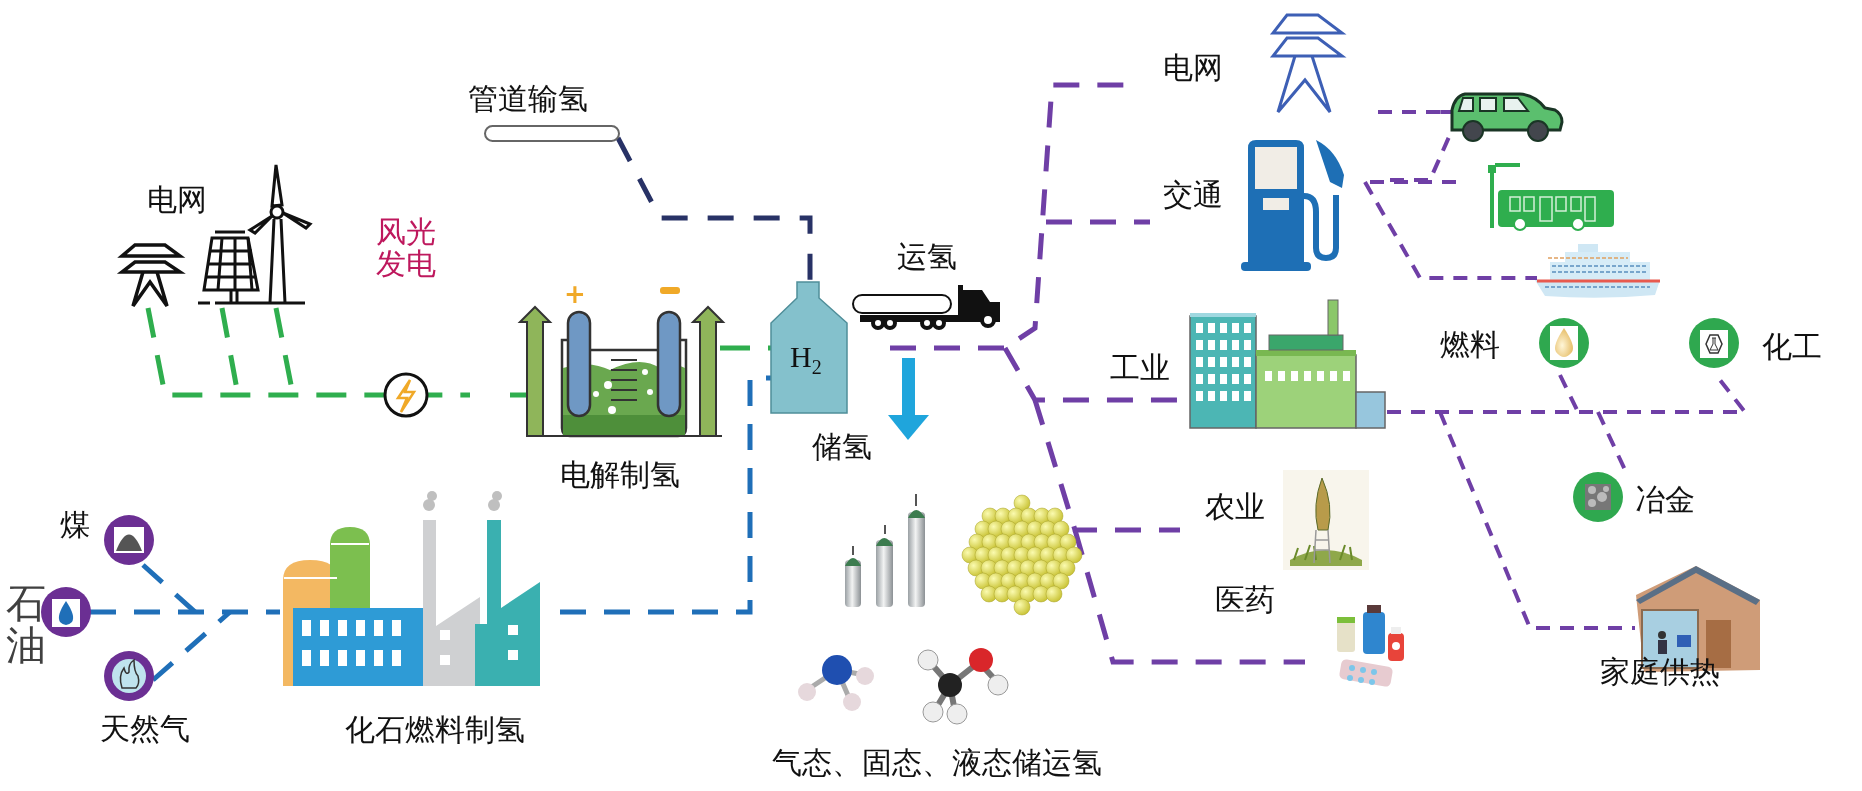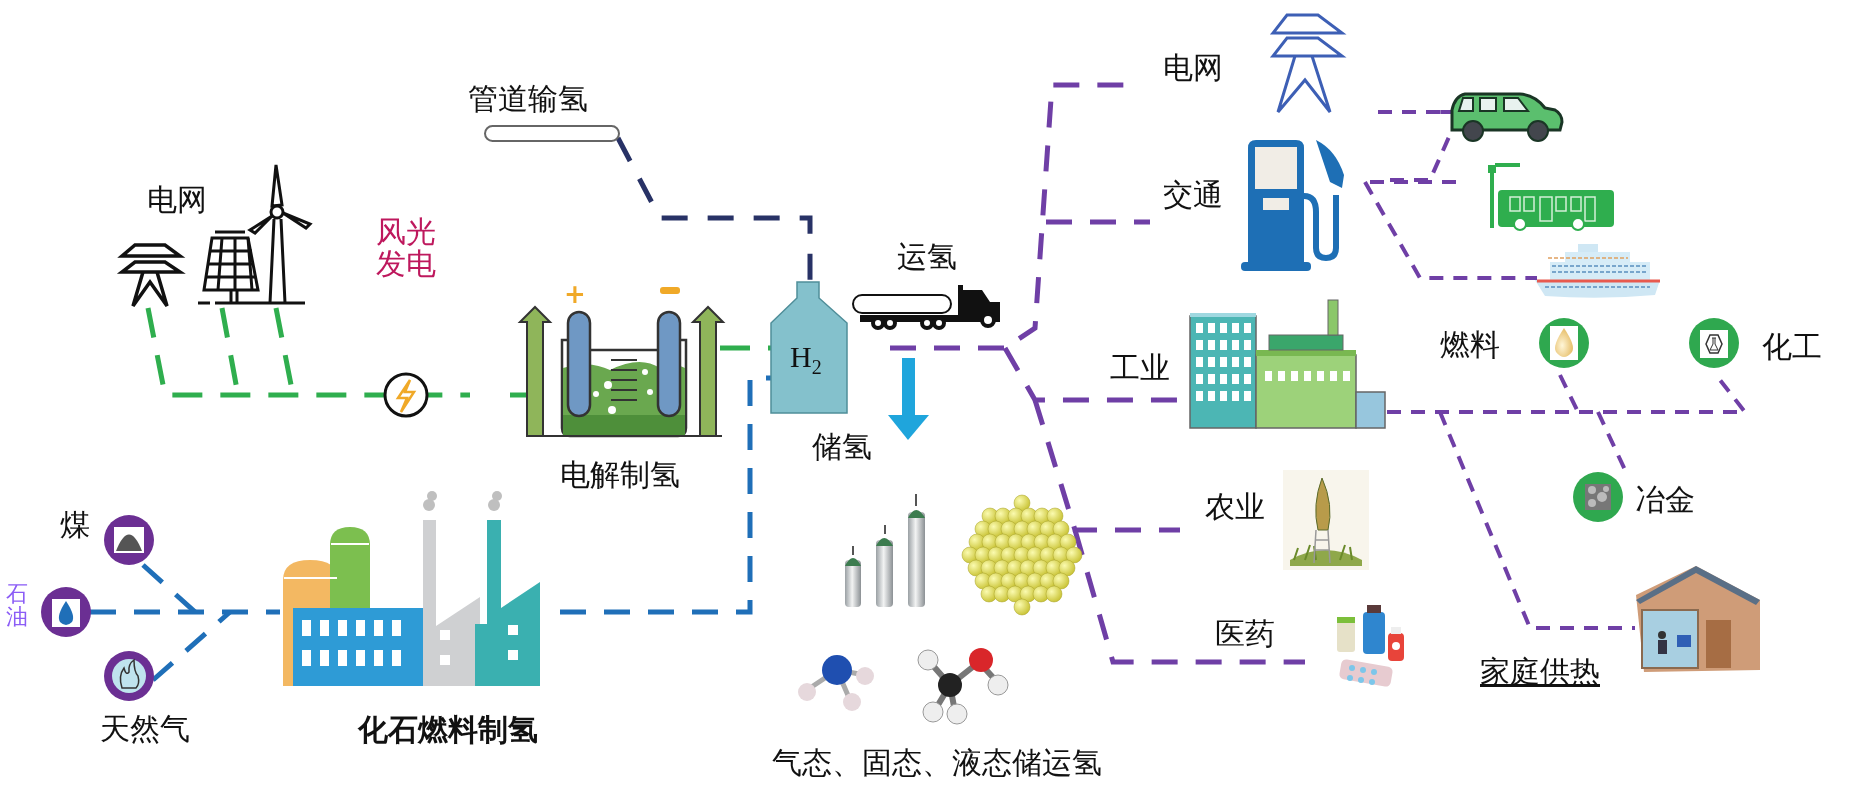--- a/index.html
+++ b/index.html
@@ -1,20 +1,20 @@
 <!DOCTYPE html>
 <html><head>
 <meta charset="utf-8">
 <style>
   html, body { margin: 0; padding: 0; background: #ffffff; }
   body { width: 1862px; height: 791px; position: relative; overflow: hidden;
          font-family: "DejaVu Serif", "Liberation Serif", serif; color: #111; }
   svg#diagram { position: absolute; left: 0; top: 0; }
   .lbl { position: absolute; font-size: 30px; line-height: 1; white-space: nowrap; color: #111; }
-  .lbl-v { position: absolute; font-size: 22px; line-height: 1.05; width: 32px; color: #8b5cf6; }
+  .lbl-v { position: absolute; font-size: 40px; line-height: 1.05; width: 32px; color: #404040; }
   .lbl-2 { position: absolute; font-size: 30px; line-height: 1.08; color: #be185d; }
 </style>
 </head>
 <body>
 
 <svg id="diagram" width="1862" height="791" viewBox="0 0 1862 791" xmlns="http://www.w3.org/2000/svg">
   <defs>
     <linearGradient id="cyl" x1="0" x2="1">
       <stop offset="0" stop-color="#9aa0a4"></stop>
         <stop offset="0.45" stop-color="#f2f3f3"></stop>
@@ -442,30 +442,30 @@
 <div class="lbl-2" style="left:376px;top:216px;">
   <div>风光</div>
   <div>发电</div>
 </div>
 <div class="lbl" style="left:468px;top:84px;">管道输氢</div>
 <div class="lbl" style="left:560px;top:460px;text-align:center;">电解制氢</div>
 
 <div class="lbl" style="left:60px;top:510px;">煤</div>
 <div class="lbl-v" style="left:6px;top:582px;">石油</div>
 <div class="lbl" style="left:100px;top:714px;">天然气</div>
-<div class="lbl" style="left:358px;top:715px;font-weight:bold;">化石燃料制氢</div>
+<div class="lbl" style="left:345px;top:715px;">化石燃料制氢</div>
 
 <div style="position:absolute;left:790px;top:340px;font-size:30px;font-family:'Liberation Serif',serif;">
   <span>H</span><sub style="font-size:20px;">2</sub>
 </div>
 <div class="lbl" style="left:812px;top:432px;">储氢</div>
 <div class="lbl" style="left:880px;top:242px;margin-left:17px;">运氢</div>
 <div class="lbl" style="left:772px;top:748px;">气态、固态、液态储运氢</div>
 
 <div class="lbl" style="left:1163px;top:53px;">电网</div>
 <div class="lbl" style="left:1163px;top:180px;">交通</div>
 <div class="lbl" style="left:1110px;top:355px;font-family:Liberation Mono, monospace;">工业</div>
 <div class="lbl" style="left:1205px;top:492px;">农业</div>
-<div class="lbl" style="left:1215px;top:619px;font-family:Liberation Serif, serif;">医药</div>
+<div class="lbl" style="left:1215px;top:585px;font-family:Liberation Serif, serif;">医药</div>
 <div class="lbl" style="left:1440px;top:332px;font-family:Liberation Mono, monospace;">燃料</div>
 <div class="lbl" style="left:1762px;top:332px;">化工</div>
 <div class="lbl" style="left:1635px;top:485px;">冶金</div>
-<div class="lbl" style="left:1480px;top:657px;text-decoration:underline;">家庭供热</div>
+<div class="lbl" style="left:1600px;top:657px;">家庭供热</div>
 
 </body></html>

